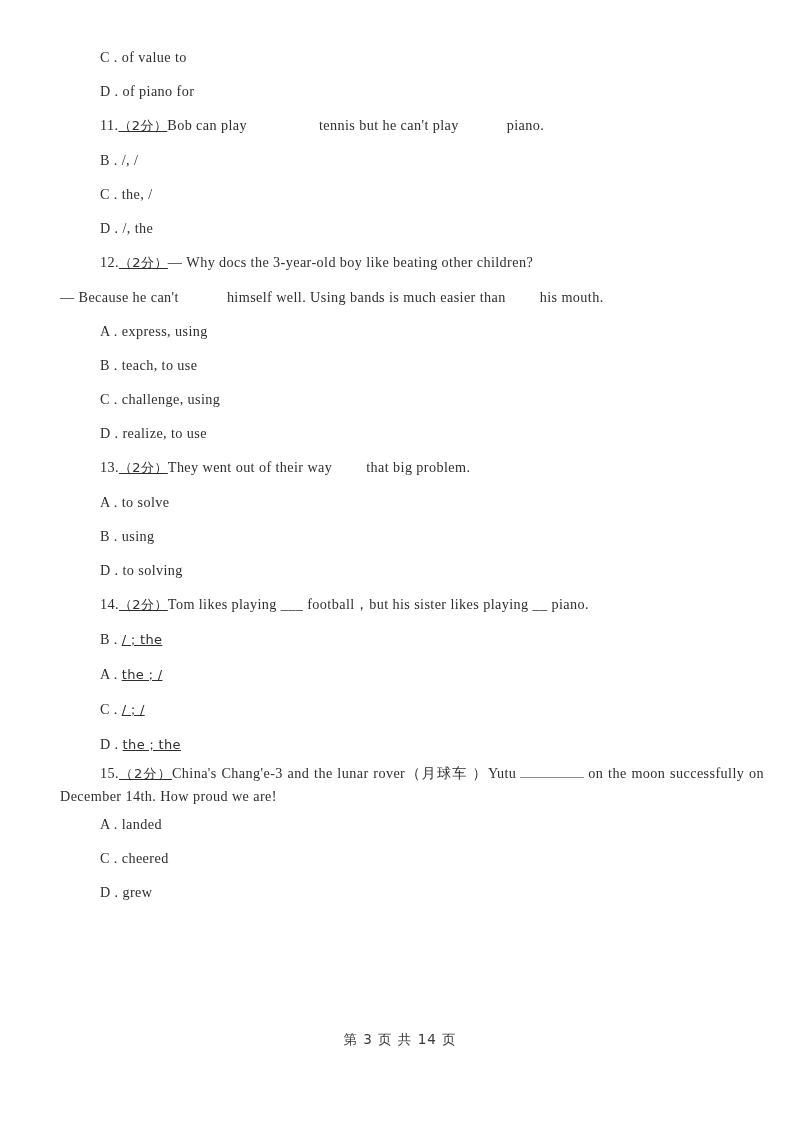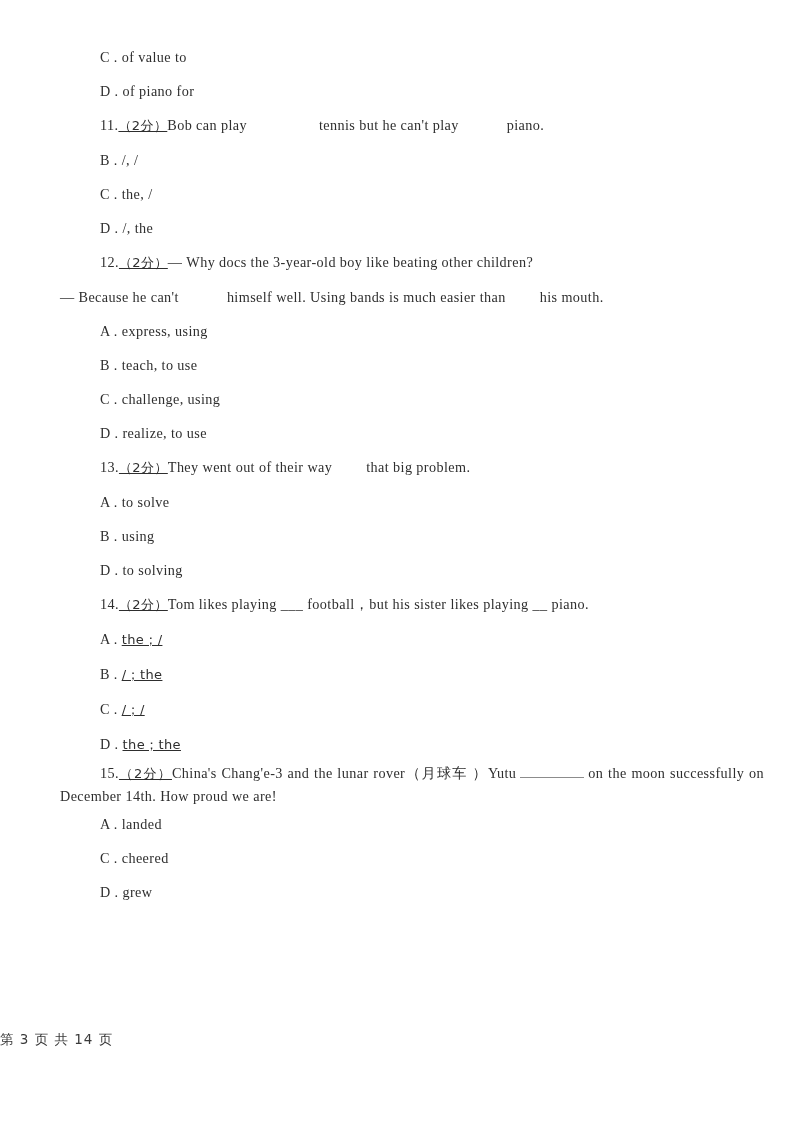--- a/index.html
+++ b/index.html
@@ -92,21 +92,21 @@
   
   .gap-sm { display: inline-block; width: 34px; }
   .gap-md { display: inline-block; width: 48px; }
   .gap-lg { display: inline-block; width: 72px; }
 
   #footer {
     position: absolute;
     left: 0;
     top: 1031px;
     width: 800px;
-    text-align: left;
+    text-align: center;
     font-size: 13.5px;
     letter-spacing: 1px;
     color: #3a3a3a;
     font-family: "DejaVu Sans", "Liberation Sans", sans-serif;
   }
 </style>
 </head>
 <body>
 
 <div id="page">
@@ -133,22 +133,22 @@
     <div class="line opt"><span class="optlabel">D</span><span> . </span><span>realize, to use</span></div>
 
     <div class="line q"><span>13.</span><span class="cn">（2分）</span><span>They went out of their way</span><span class="gap-sm"></span><span>that big problem.</span></div>
 
     <div class="line opt"><span class="optlabel">A</span><span> . </span><span>to solve</span></div>
     <div class="line opt"><span class="optlabel">B</span><span> . </span><span>using</span></div>
     <div class="line opt"><span class="optlabel">D</span><span> . </span><span>to solving</span></div>
 
     <div class="line q"><span>14.</span><span class="cn">（2分）</span><span>Tom likes playing ___ football，but his sister likes playing __ piano.</span></div>
 
+    <div class="line opt"><span class="optlabel">B</span><span> . </span><span class="cn">/；the</span></div>
     <div class="line opt"><span class="optlabel">A</span><span> . </span><span class="cn">the；/</span></div>
-    <div class="line opt"><span class="optlabel">B</span><span> . </span><span class="cn">/；the</span></div>
     <div class="line opt"><span class="optlabel">C</span><span> . </span><span class="cn">/；/</span></div>
     <div class="line opt"><span class="optlabel">D</span><span> . </span><span class="cn">the；the</span></div>
 
     <div class="q-wrap"><span class="qindent"></span><span>15.</span><span class="cn">（2分）</span><span>China's Chang'e-3 and the lunar rover（月球车 ）Yutu</span><span class="blank-u"></span><span>on the moon successfully on December 14th. How proud we are!</span></div>
 
     <div class="line opt"><span class="optlabel">A</span><span> . </span><span>landed</span></div>
     <div class="line opt"><span class="optlabel">C</span><span> . </span><span>cheered</span></div>
     <div class="line opt"><span class="optlabel">D</span><span> . </span><span>grew</span></div>
 
   </div>

